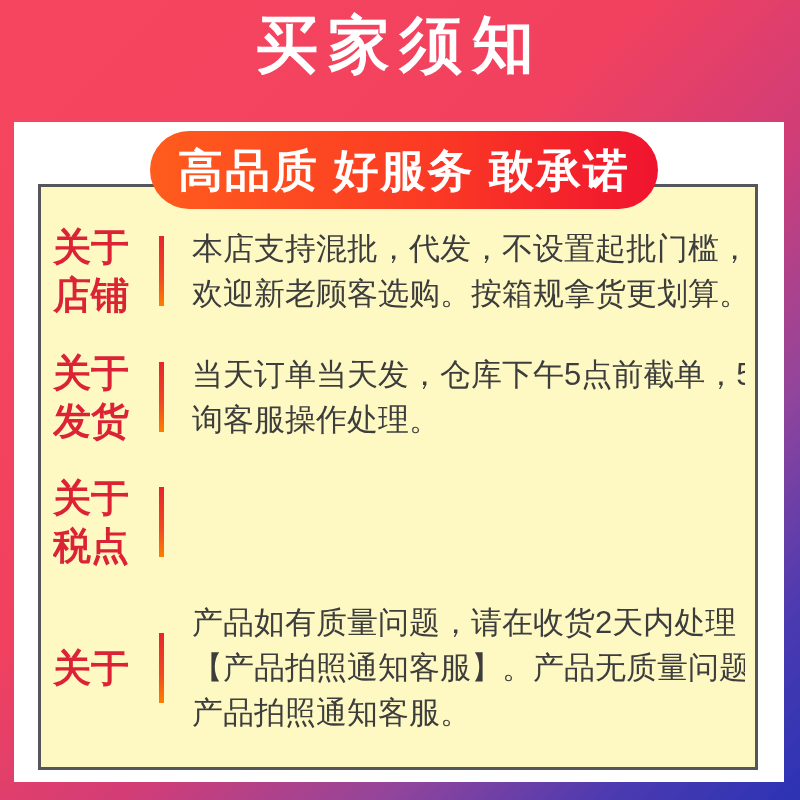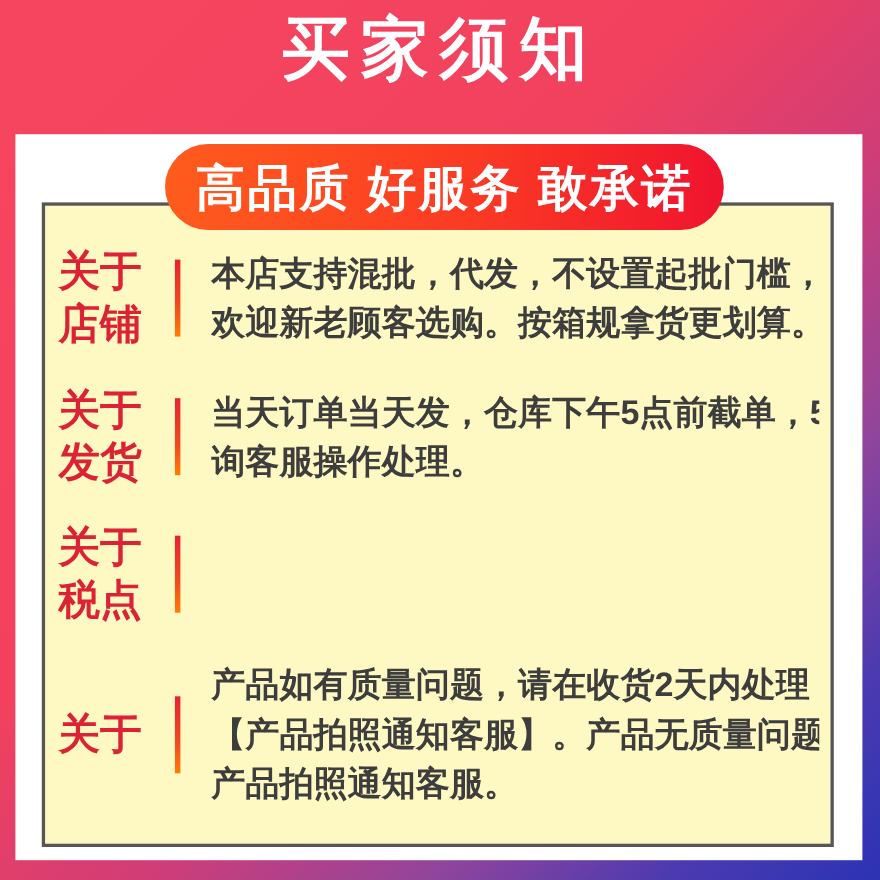--- a/index.html
+++ b/index.html
@@ -99,21 +99,21 @@
     flex: none;
     width: 5px;
     height: 70px;
     margin: 0 28px 0 20px;
     background: linear-gradient(to bottom, #e8232e 0%, #f04a20 60%, #ff7e00 100%);
   }
   .row-body {
     flex: 1;
     color: #3d3d3d;
     font-size: 31px;
-    font-weight: bold;
+    font-weight: normal;
     line-height: 45px;
     overflow: hidden;
   }
   .row-body div {
     white-space: nowrap;
   }
 </style>
 </head>
 <body>
 

